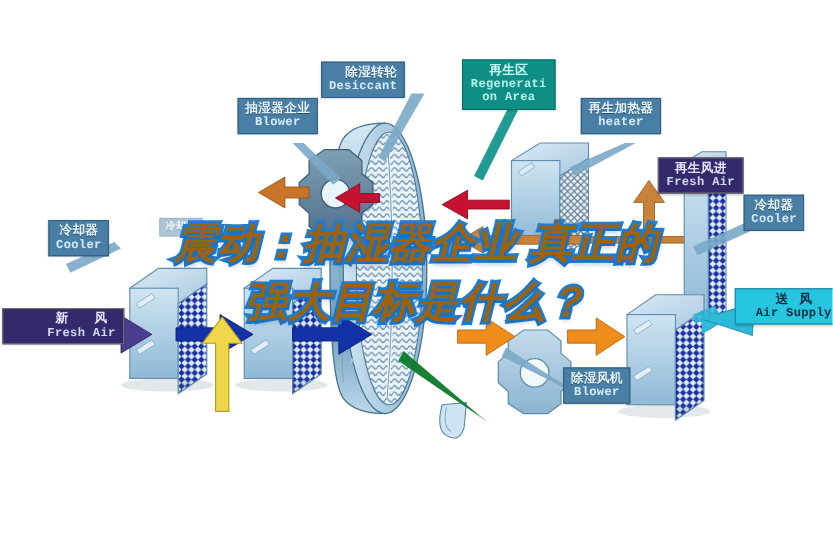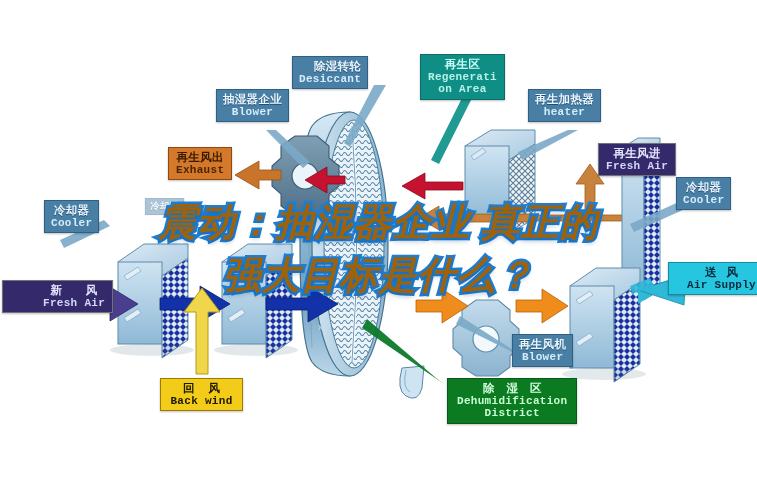--- a/index.html
+++ b/index.html
@@ -268,24 +268,20 @@
     <span class="cn">再生区</span>
     <span class="en">Regenerati</span>
     <span class="en">on Area</span>
   </div>
 
   <div class="lbl blue" style="left:528px;top:89px;">
     <span class="cn">再生加热器</span>
     <span class="en">heater</span>
   </div>
 
-  <div class="lbl orange" style="left:168px;top:147px;">
-    <span class="cn">再生风出</span>
-    <span class="en">Exhaust</span>
-  </div>
 
   <div class="lbl purple" style="left:598px;top:143px;">
     <span class="cn">再生风进</span>
     <span class="en">Fresh Air</span>
   </div>
 
   <div class="lbl blue" style="left:676px;top:177px;">
     <span class="cn">冷却器</span>
     <span class="en">Cooler</span>
   </div>
@@ -293,35 +289,26 @@
   <div class="lbl blue" style="left:44px;top:200px;">
     <span class="cn">冷却器</span>
     <span class="en">Cooler</span>
   </div>
 
   <div class="lbl purple" style="left:2px;top:280px;padding-left:40px;">
     <span class="cn">新　　风</span>
     <span class="en">Fresh Air</span>
   </div>
 
-  <div class="lbl yellow" style="left:160px;top:378px;">
-    <span class="cn">回风</span>
-    <span class="en">Back wind</span>
-  </div>
 
   <div class="lbl blue" style="left:512px;top:334px;">
-    <span class="cn">再生风机</span>
+    <span class="cn">除湿风机</span>
     <span class="en">Blower</span>
   </div>
 
-  <div class="lbl green" style="left:447px;top:378px;">
-    <span class="cn">除湿区</span>
-    <span class="en">Dehumidification</span>
-    <span class="en">District</span>
-  </div>
 
   <div class="lbl cyan" style="left:668px;top:262px;">
     <span class="cn">送风</span>
     <span class="en">Air Supply</span>
   </div>
 
   <div id="headline">
     <span class="line">震动：抽湿器企业 真正的</span>
     <span class="line">强大目标是什么？</span>
   </div>

